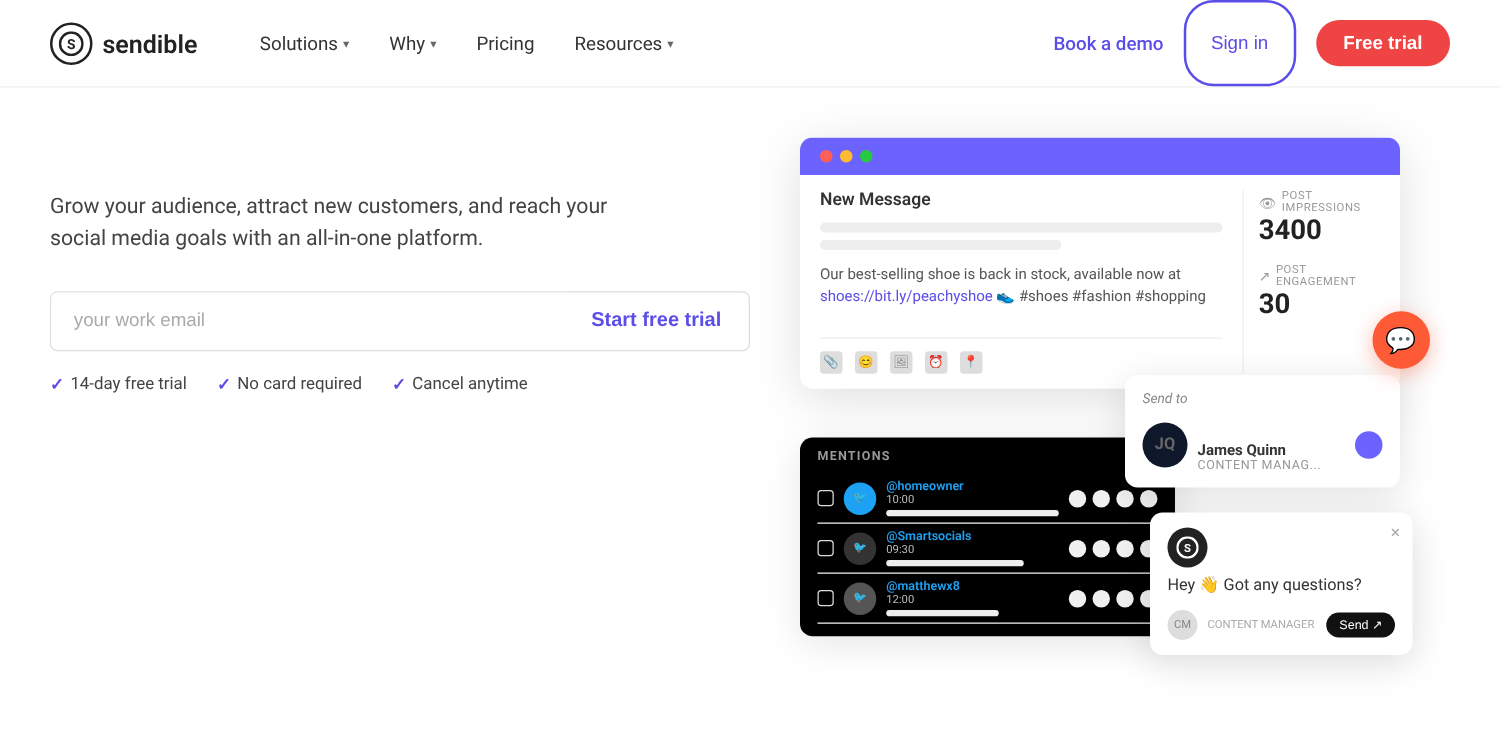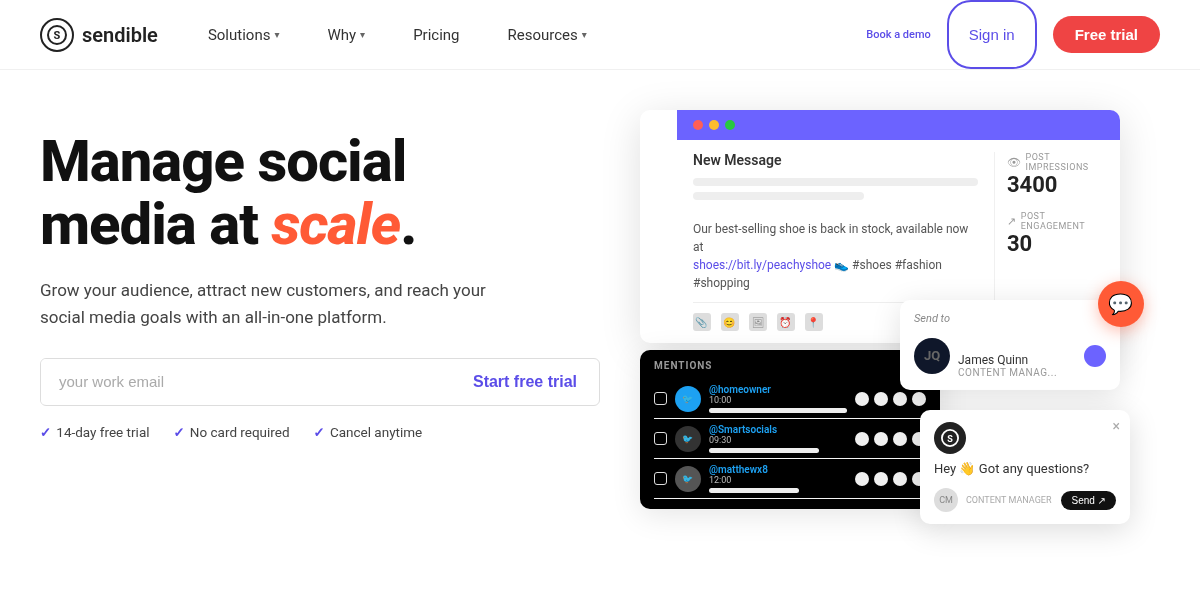--- a/index.html
+++ b/index.html
@@ -43,21 +43,21 @@
       color: #222;
     }
     .logo-text {
       font-size: 20px;
       font-weight: 600;
       color: #222;
     }
     .nav-links {
       display: flex;
       align-items: center;
-      gap: 20px;
+      gap: 4px;
       flex: 1;
     }
     .nav-item {
       display: flex;
       align-items: center;
       gap: 4px;
       padding: 8px 14px;
       font-size: 15px;
       color: #333;
       cursor: pointer;
@@ -67,21 +67,21 @@
     .nav-chevron {
       font-size: 10px;
       color: #666;
     }
     .nav-right {
       display: flex;
       align-items: center;
       gap: 16px;
     }
     .book-demo {
-      font-size: 11px;
+      font-size: 15px;
       color: #5b4de8;
       cursor: pointer;
       text-decoration: none;
       font-weight: 500;
       text-align: right;
     }
     .btn-signin {
       padding: 24px 20px;
       border: 2px solid #5b4de8;
       border-radius: 24px;
@@ -185,21 +185,20 @@
     }
 
     
     .mockup-compose {
       background: #fff;
       border-radius: 10px;
       box-shadow: 0 8px 40px rgba(0,0,0,0.13);
       width: 480px;
       overflow: hidden;
       position: relative;
-      padding-left: 37px;
     }
     .mockup-titlebar {
       background: #6c63ff;
       padding: 10px 16px;
       display: flex;
       align-items: center;
       gap: 6px;
     }
     .dot { width: 10px; height: 10px; border-radius: 50%; }
     .dot-red { background: #ff5f57; }
@@ -221,21 +220,21 @@
       margin-bottom: 10px;
     }
     .compose-placeholder-line {
       height: 8px;
       background: #eee;
       border-radius: 4px;
       margin-bottom: 6px;
     }
     .compose-placeholder-line.short { width: 60%; }
     .compose-text-area {
-      margin-top: 20px;
+      margin-top: 10px;
       font-size: 12px;
       color: #555;
       line-height: 1.5;
       min-height: 50px;
     }
     .compose-link {
       color: #5b4de8;
       font-size: 12px;
     }
     .compose-toolbar {
@@ -373,21 +372,21 @@
       flex-shrink: 0;
       display: flex;
       align-items: center;
       justify-content: center;
       font-size: 13px;
       font-weight: bold;
       color: #666;
     }
     .sendto-name {
       font-size: 12px;
-      font-weight: 400;
+      font-weight: 700;
       color: #333;
       margin-top: 20px;
     }
     .sendto-role {
       font-size: 10px;
       color: #999;
       text-transform: uppercase;
       letter-spacing: 0.5px;
     }
     .sendto-dot {
@@ -540,24 +539,20 @@
   <div class="nav-right">
     <a class="book-demo" href="#">Book a demo</a>
     <button class="btn-signin">Sign in</button>
     <button class="btn-free-trial">Free trial</button>
   </div>
 </nav>
 
 <section class="hero">
 
   <div class="hero-left">
-    <h1 class="hero-heading">
-      <span>Manage social</span><br>
-      <span>media at </span><span class="italic-coral">scale</span><span>.</span>
-    </h1>
     <p class="hero-subtitle">Grow your audience, attract new customers, and reach your social media goals with an all-in-one platform.</p>
 
     <div class="hero-form">
       <input type="email" class="hero-email-input" placeholder="your work email" style="">
       <button class="hero-form-btn">Start free trial</button>
     </div>
 
     <div class="hero-checks">
       <div class="hero-check-item">
         <span class="check-icon">✓</span>

